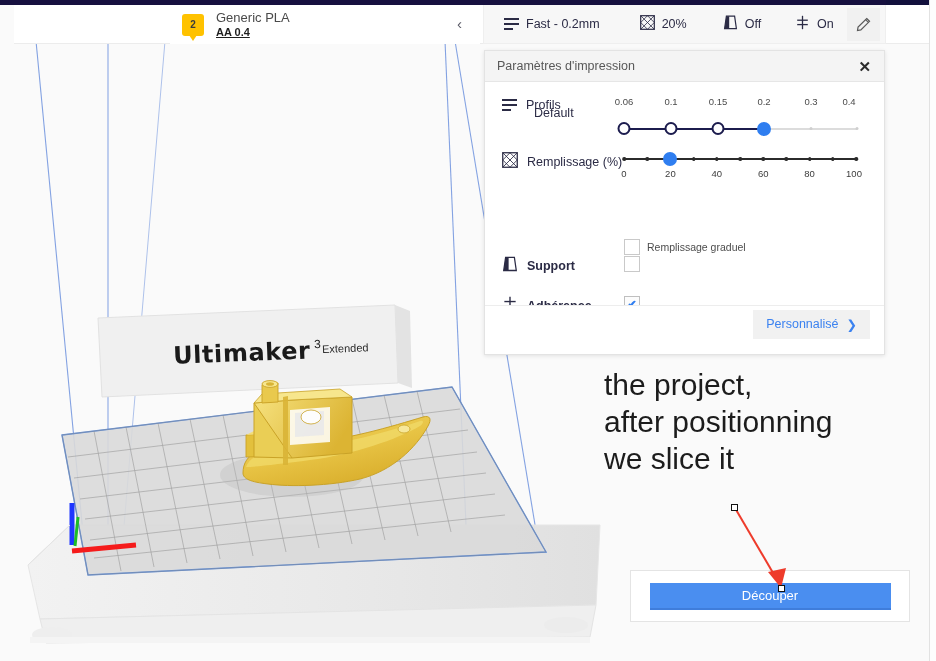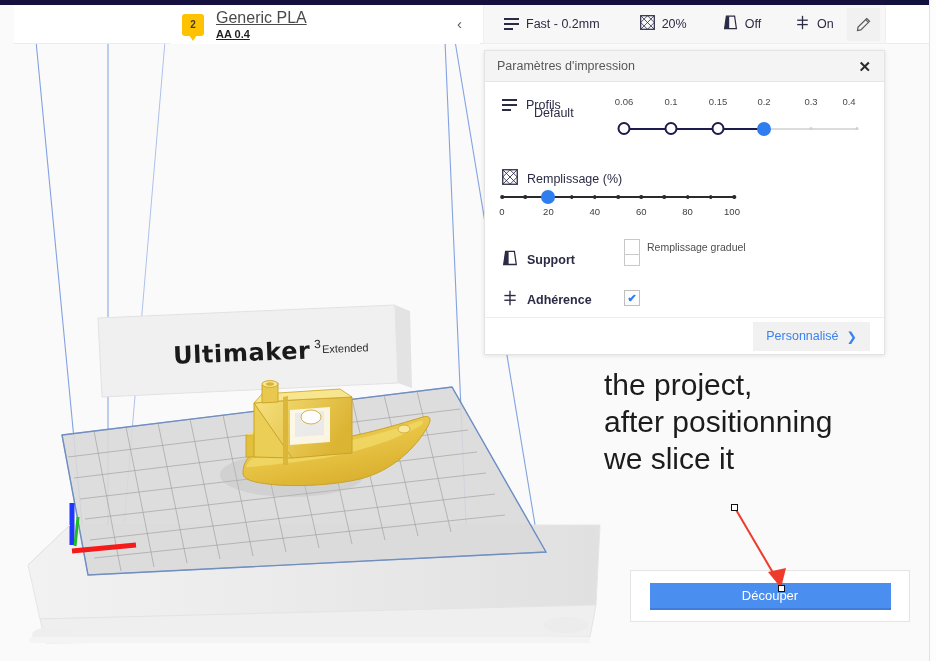--- a/index.html
+++ b/index.html
@@ -45,21 +45,21 @@
     position:relative; width:22px; height:22px; background:#ffc200;
     border-radius:3px; display:flex; align-items:center; justify-content:center;
     font-size:10px; font-weight:bold; color:#3b3b3b; flex:none;
   }
   .mat-badge:after {
     content:""; position:absolute; left:7px; top:21px;
     border-left:4px solid transparent; border-right:4px solid transparent;
     border-top:6px solid #ffc200;
   }
   .mat-text { margin-left:12px; line-height:1.25; }
-  .mat-name { font-size:16px; color:#4a4a4a;text-decoration:underline; }
+  .mat-name { font-size:13px; color:#4a4a4a; }
   .mat-core { font-size:11px; color:#1f1f1f; font-weight:bold;text-decoration:underline; }
   .collapse-chevron {
     position:absolute; right:18px; top:10px; font-size:15px; color:#5a5a66;
     cursor:pointer;
   }
 
   
   .summary-bar {
     position:absolute; left:483px; top:5px; width:403px; height:39px;
     background:#f7f7f7; display:flex; align-items:center;
@@ -169,21 +169,21 @@
     display:flex; align-items:center; justify-content:center; cursor:pointer; flex:none;
   }
   .cbox.checked { border-color:#bfbfbf; background:#fcfcfc; }
   .cbox .tick { color:#2f7ef0; font-size:11px; line-height:1; }
   .grad-text { font-size:10.5px; color:#4d4d4d; }
 
   .simple-row { display:flex; align-items:flex-start; padding-left:17px;font-weight:bold; }
   .simple-row .row-label { padding-top:0; }
 
   .panel-foot {
-    position:absolute; left:0; bottom:0; width:399px; height:37px;
+    position:absolute; left:0; bottom:12px; width:399px; height:37px;
     background:#fff; border-top:1px solid #ededed;
     display:flex; align-items:center; justify-content:flex-end;
   }
   .custom-btn {
     background:#f1f1f1; color:#3b82f0; font-size:12.5px;
     padding:7px 13px; margin-right:14px; cursor:pointer;
     display:flex; align-items:center; gap:8px;
   }
 
   
@@ -428,21 +428,21 @@
           <div class="prof-dot" style="left:187px"></div>
           <div class="prof-dot" style="left:233px"></div>
           <div class="prof-knob" style="left:0px"></div>
           <div class="prof-knob" style="left:47px"></div>
           <div class="prof-knob" style="left:94px"></div>
           <div class="prof-knob active" style="left:140px"></div>
         </div>
       </div>
       <div class="default-label">Default</div>
 
-      <div class="row" style="margin-top:17px;flex-direction:column;">
+      <div class="row" style="">
         <div class="row-label">
           <span class="ic">
             <svg width="16" height="16" viewBox="0 0 15 15">
               <rect x="0.7" y="0.7" width="13.6" height="13.6" fill="none" stroke="#2b2b45" stroke-width="1.2"></rect>
               <path d="M0.7,0.7 L14.3,14.3 M14.3,0.7 L0.7,14.3 M7.5,0.7 L14.3,7.5 M7.5,14.3 L14.3,7.5 M0.7,7.5 L7.5,0.7 M0.7,7.5 L7.5,14.3" stroke="#2b2b45" stroke-width="0.8" fill="none"></path>
             </svg>
           </span>
           <span>Remplissage (%)</span>
         </div>
         <div class="row-ctl infill-block">

